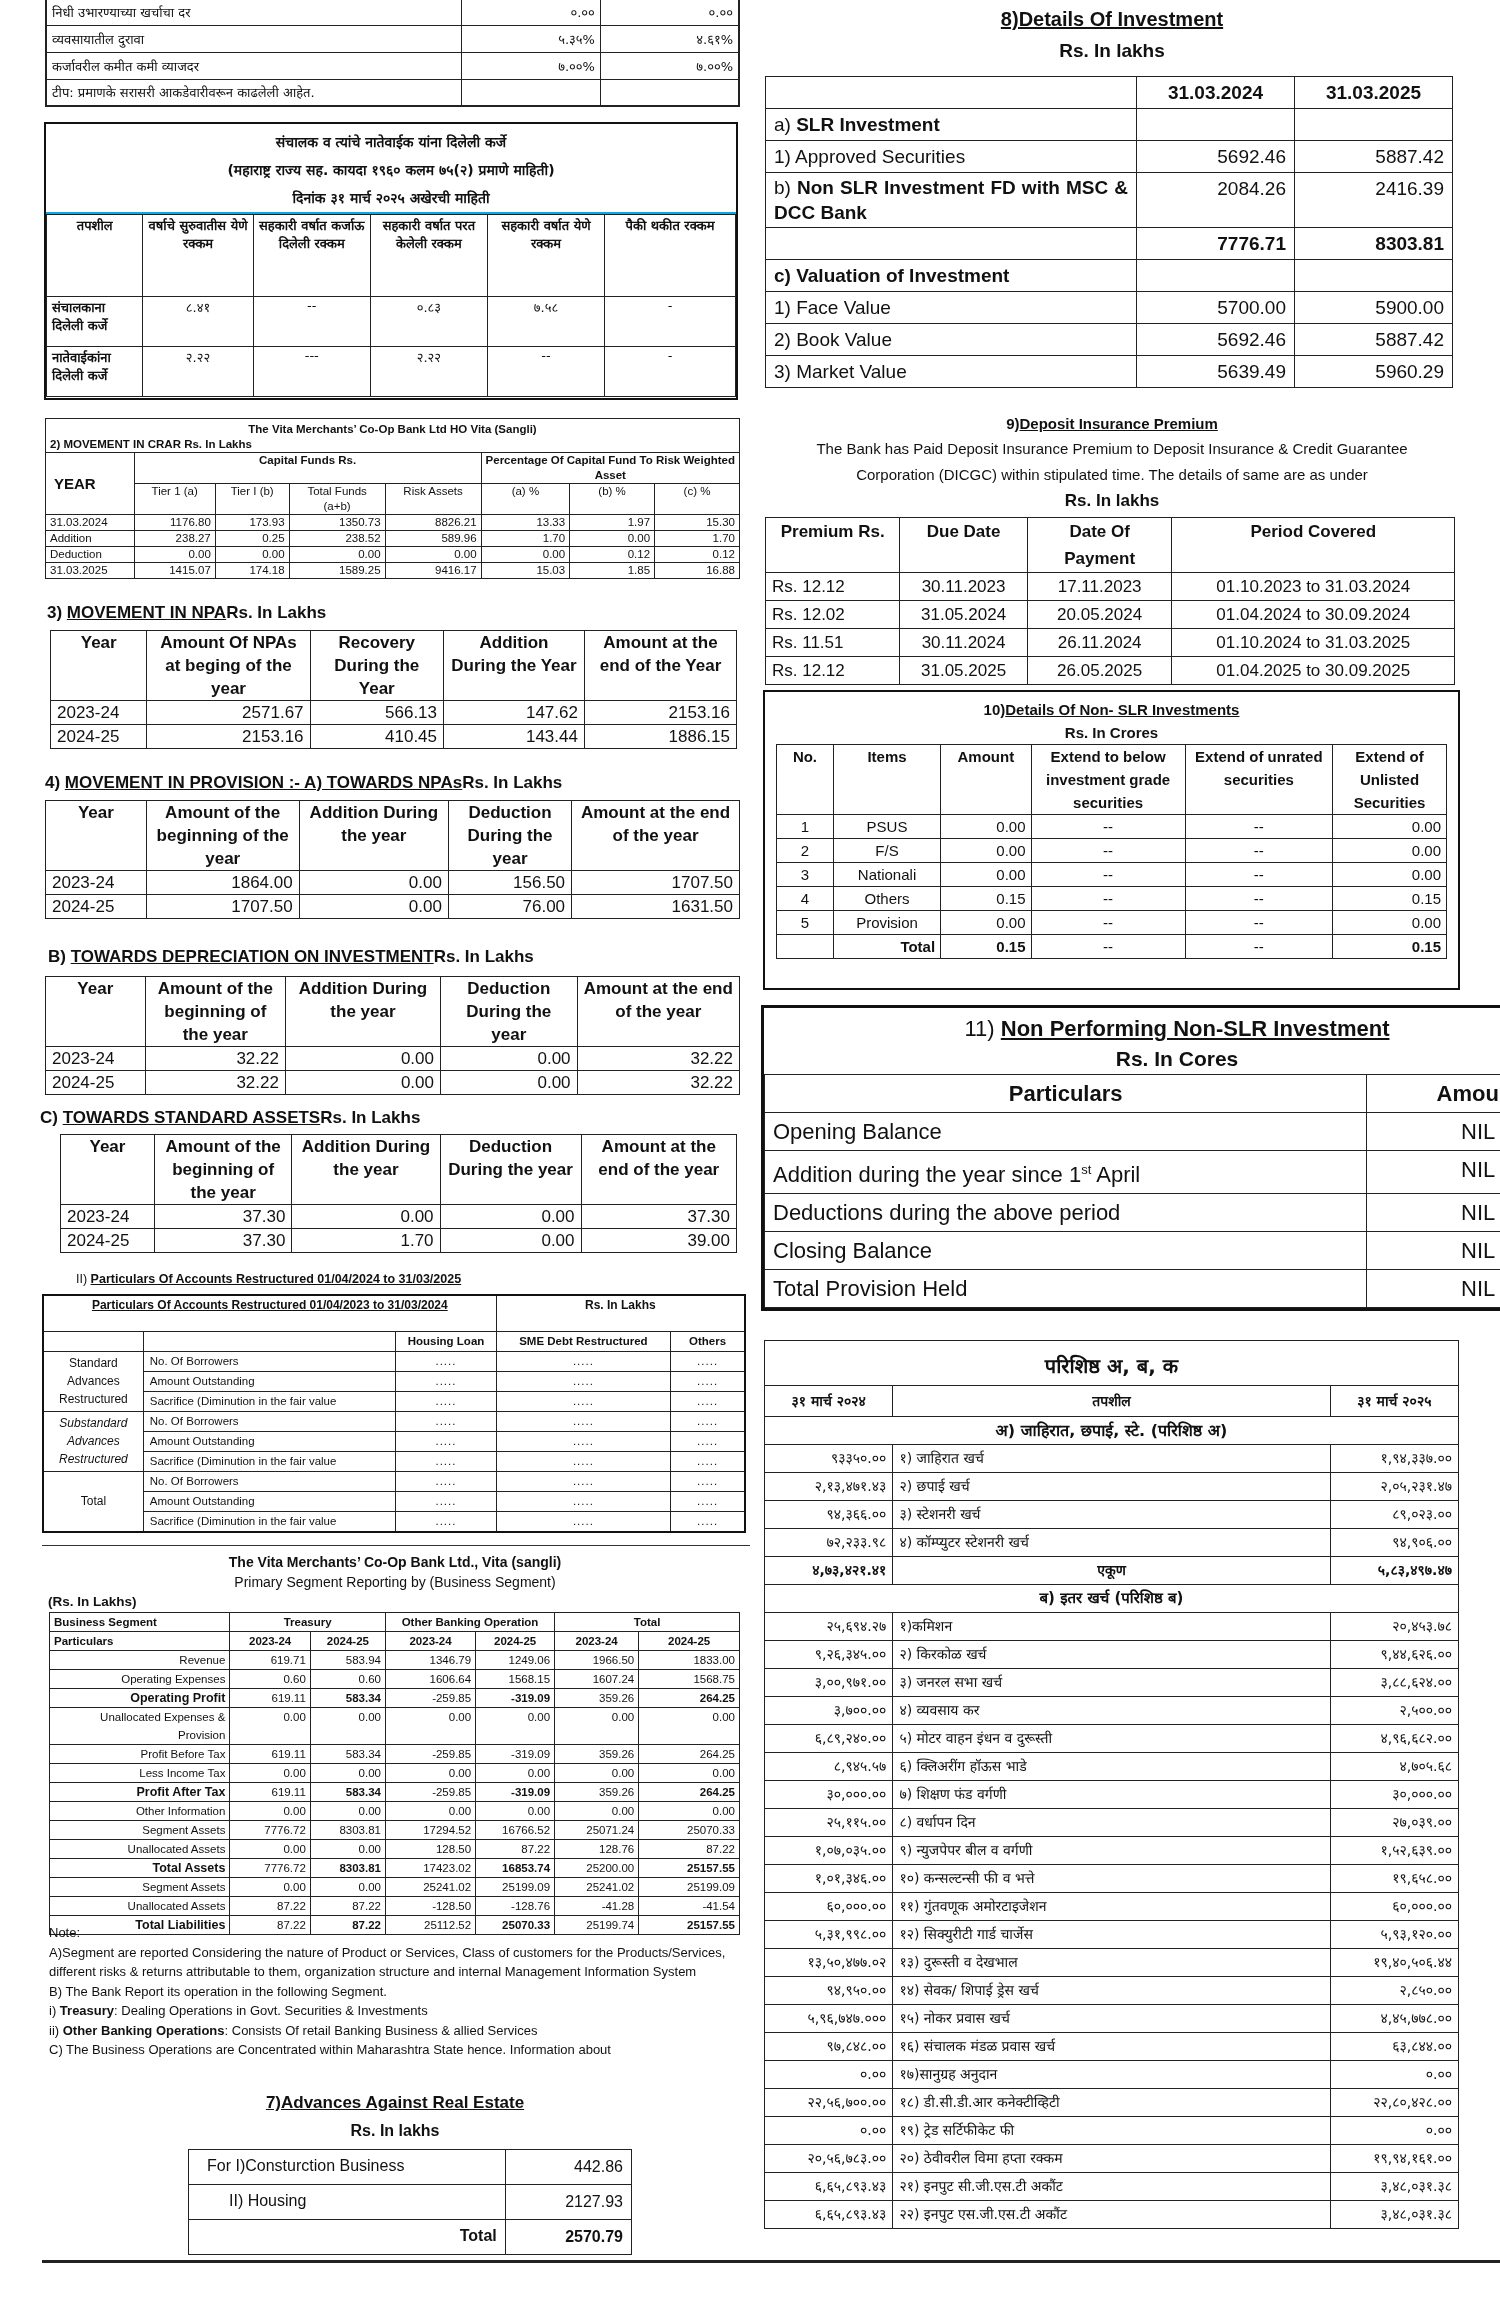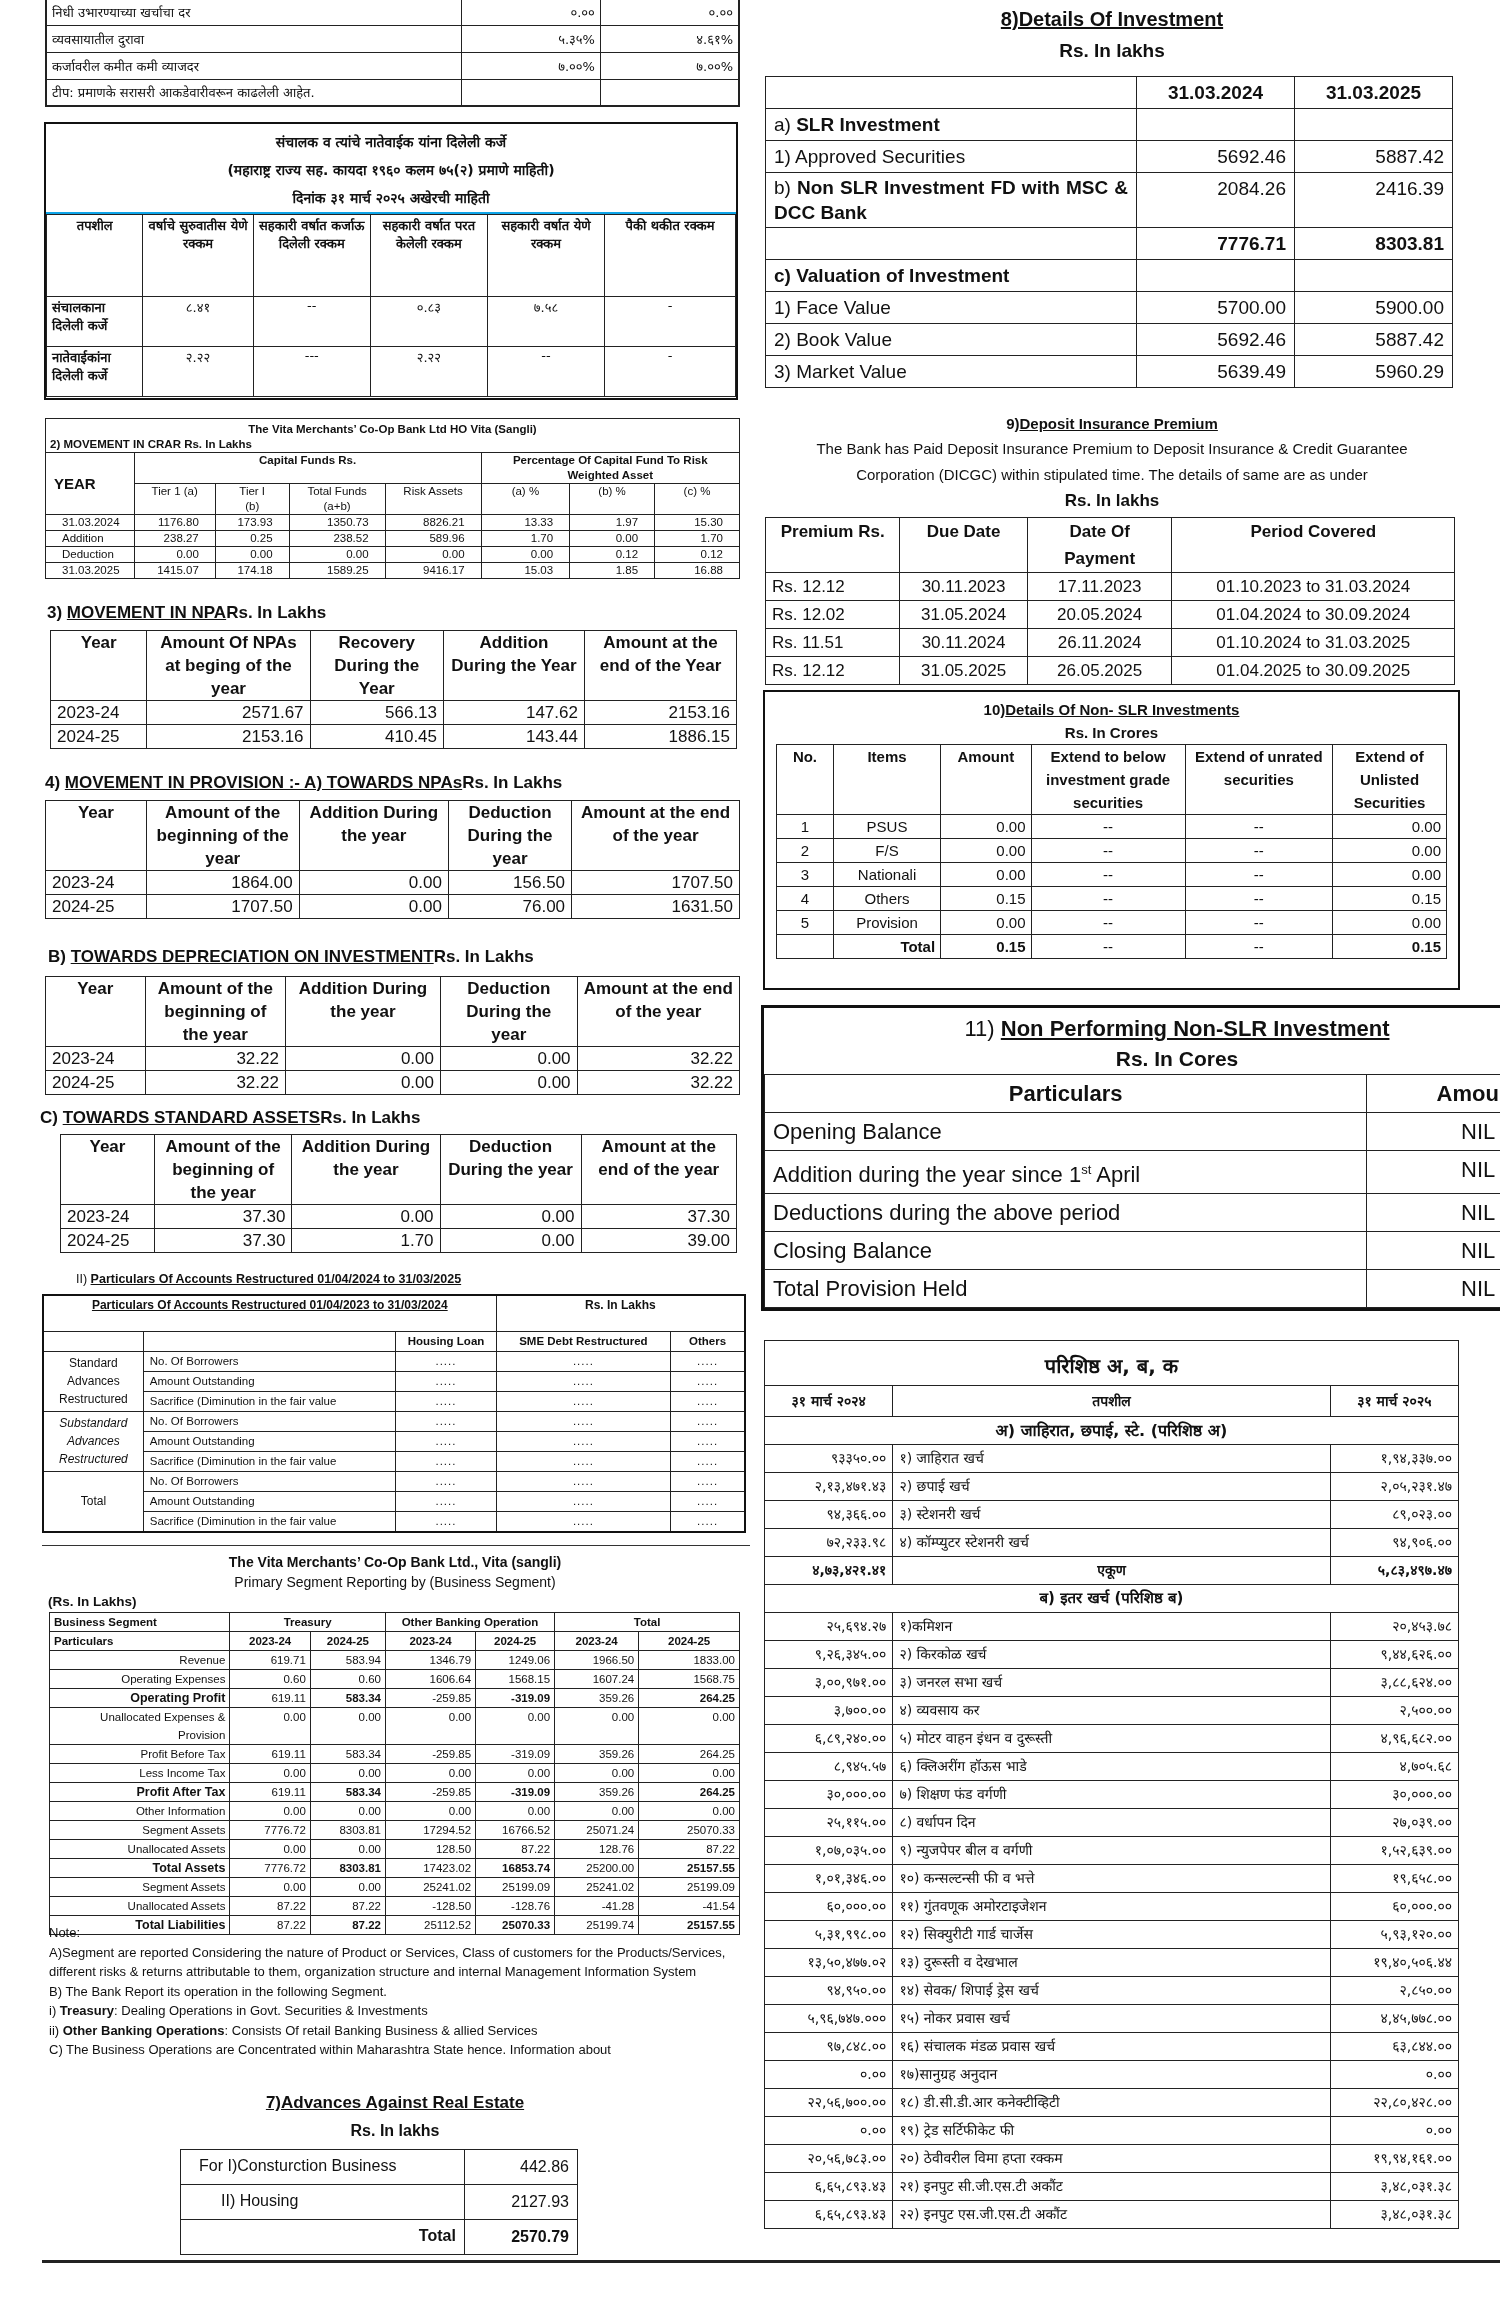--- a/index.html
+++ b/index.html
@@ -13,21 +13,21 @@
 
 #top-table td{font-size:13px;height:27px;vertical-align:middle;border-width:1.5px}
 
 #dl-box{left:44px;top:122px;width:694px;height:278px;border:2.5px solid #111}
 #dl-box .hdr{text-align:center;font-weight:bold;font-size:14px;line-height:28px;padding-top:4px;border-bottom:2px solid #0ea5e9}
 #dl-box td{font-size:13px;border-width:1.5px}
 #dl-box th{font-size:13px;height:82px;border-width:1.5px}
 #dl-box .rowh{height:50px}
 
 #crar{left:45px;top:418px;width:695px}
-#crar td,#crar th{font-size:11.5px;padding:0 16px;line-height:15px}
+#crar td,#crar th{font-size:11.5px;padding:0 4px;line-height:15px}
 .sec-title{font-size:17px;font-weight:bold}
 .mid td,.mid th{font-size:17px;line-height:23px;padding:0 6px}
 .mid th{font-weight:bold}
 .small td,.small th{font-size:11.5px;line-height:19px;padding:0 6px}
 .seg td,.seg th{font-size:11.5px;line-height:18px;padding:0 4px}
 .notes{font-size:13px;line-height:19.5px}
 .inv td{font-size:19px;line-height:31px;padding:0 8px;border-width:1.5px}
 .dip td,.dip th{font-size:17px;line-height:27px;padding:0 6px}
 .nslr td,.nslr th{font-size:15px;line-height:23px;padding:0 5px}
 .npns td,.npns th{font-size:22px;line-height:37px;padding:0 8px}
@@ -612,21 +612,21 @@
   <div>B) The Bank Report its operation in the following Segment.</div>
   <div><span>i) </span><b>Treasury</b><span>: Dealing Operations in Govt. Securities &amp; Investments</span></div>
   <div><span>ii) </span><b>Other Banking Operations</b><span>: Consists Of retail Banking Business &amp; allied Services</span></div>
   <div>C) The Business Operations are Concentrated within Maharashtra State hence. Information about</div>
 </div>
 
 <div class="abs c" style="left:45px;top:2090px;width:700px">
   <div class="b u" style="font-size:17px;line-height:26px">7)Advances Against Real Estate</div>
   <div class="b" style="font-size:16px;line-height:30px">Rs. In lakhs</div>
 </div>
-<div class="abs" style="left:180px;top:2149px;width:398px">
+<div class="abs" style="left:188px;top:2149px;width:444px">
   <table style="border:1.5px solid #222">
     <colgroup>
         <col style="width:71.5%">
         <col style="width:28.5%">
       </colgroup>
     <tbody id="re-body">
         <tr>
           <td style="font-size: 16px; line-height: 30px; padding-left: 18px;">For I)Consturction Business</td>
           <td class="r" style="font-size: 16px; line-height: 32px; padding-right: 8px;">442.86</td>
         </tr>

